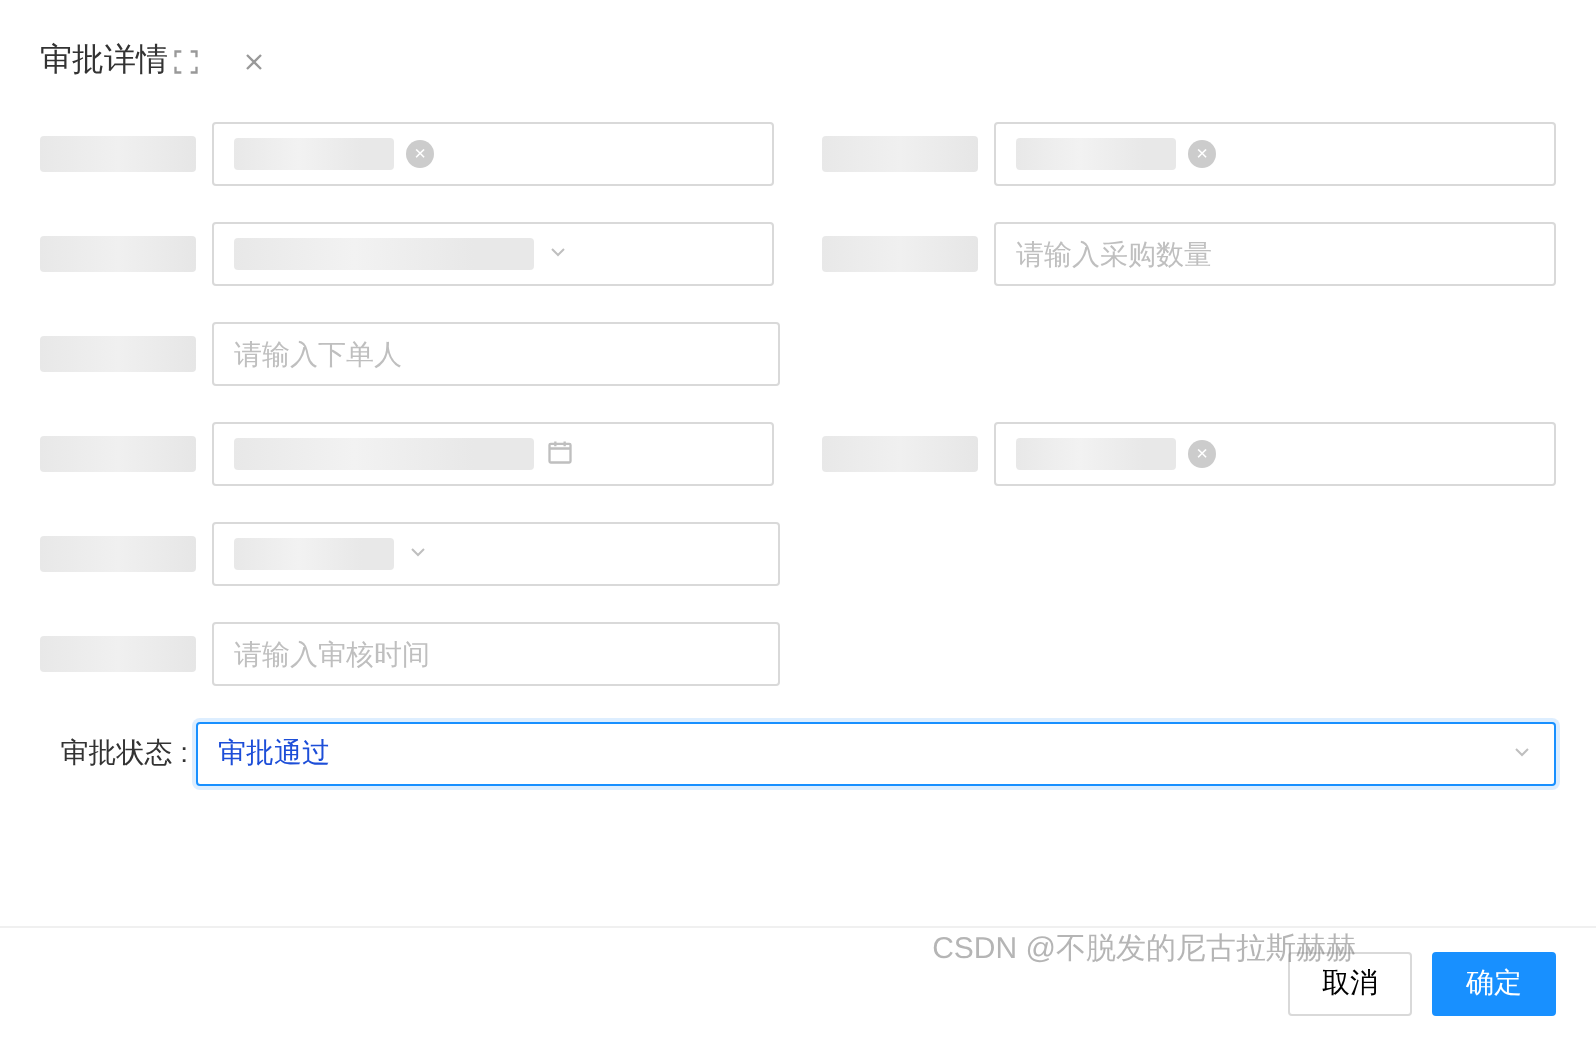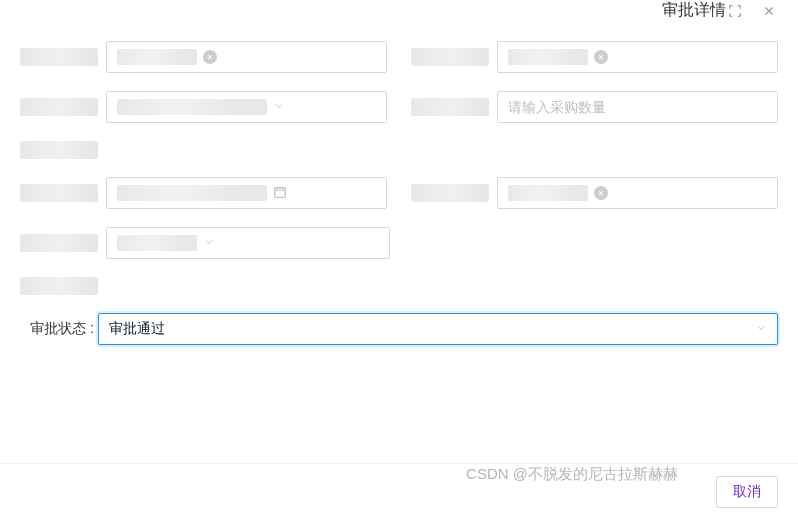--- a/index.html
+++ b/index.html
@@ -9,22 +9,22 @@
       color: #333;
       background: #fff;
       width: 798px;
       height: 520px;
       position: relative;
       overflow: hidden;
     }
     .header {
       display: flex;
       align-items: center;
-      justify-content: flex-end;
-      padding: 0 20px 12px 20px;
+      justify-content: flex-start;
+      padding: 20px 20px 12px 20px;
     }
     .header-title {
       font-size: 16px;
       color: #333;
     }
     .header-actions {
       display: flex;
       gap: 16px;
       align-items: center;
     }
@@ -82,21 +82,21 @@
     }
     .input-wrap.focused {
       border-color: #1890ff;
       box-shadow: 0 0 0 2px rgba(24,144,255,0.15);
     }
     .input-text {
       flex: 1;
       border: none;
       outline: none;
       font-size: 14px;
-      color: #0f172a;
+      color: #1d4ed8;
       background: transparent;
     }
     .input-text::placeholder { color: #bfbfbf; }
     .value-blur {
       flex: 1;
       height: 16px;
       background: linear-gradient(90deg, #e8e8e8 0%, #f2f2f2 40%, #e8e8e8 80%);
       border-radius: 2px;
     }
     .value-blur.short { max-width: 80px; }
@@ -138,21 +138,21 @@
       background: #fff;
     }
     .btn {
       height: 32px;
       padding: 0 16px;
       border-radius: 2px;
       font-size: 14px;
       cursor: pointer;
       border: 1px solid #d9d9d9;
       background: #fff;
-      color: #6d28d9;
+      color: #000000;
     }
     .btn.primary {
       background: #1890ff;
       border-color: #1890ff;
       color: #fff;
     }
     .watermark {
       position: absolute;
       bottom: 36px;
       right: 120px;
@@ -216,20 +216,23 @@
       <div class="label-blur"></div>
       <div class="input-wrap">
         <input class="input-text" placeholder="请输入采购数量" style="">
       </div>
     </div>
   </div>
 
   <div class="form-row">
     <div class="form-item">
       <div class="label-blur"></div>
+      <div class="input-wrap">
+        <input class="input-text" placeholder="请输入下单人" style="">
+      </div>
     </div>
   </div>
 
   <div class="form-row">
     <div class="form-item">
       <div class="label-blur"></div>
       <div class="input-wrap">
         <div class="value-blur med"></div>
         <span class="calendar-icon">
           <svg width="14" height="14" viewBox="0 0 24 24" fill="none" stroke="currentColor" stroke-width="2">
@@ -258,20 +261,23 @@
               <path d="M6 9l6 6 6-6"></path>
             </svg>
         </span>
       </div>
     </div>
   </div>
 
   <div class="form-row">
     <div class="form-item">
       <div class="label-blur"></div>
+      <div class="input-wrap">
+        <input class="input-text" placeholder="请输入审核时间" style="">
+      </div>
     </div>
   </div>
 
   <div class="form-row">
     <div class="form-item full">
       <div class="label">审批状态 :</div>
       <div class="input-wrap focused">
         <span class="input-text">审批通过</span>
         <span class="chevron-icon">
           <svg width="12" height="12" viewBox="0 0 24 24" fill="none" stroke="currentColor" stroke-width="2">
@@ -281,13 +287,14 @@
       </div>
     </div>
   </div>
 
 </div>
 
 <div class="watermark">CSDN @不脱发的尼古拉斯赫赫</div>
 
 <div class="footer">
   <button class="btn">取消</button>
+  <button class="btn primary">确定</button>
 </div>
 
 </body></html>

